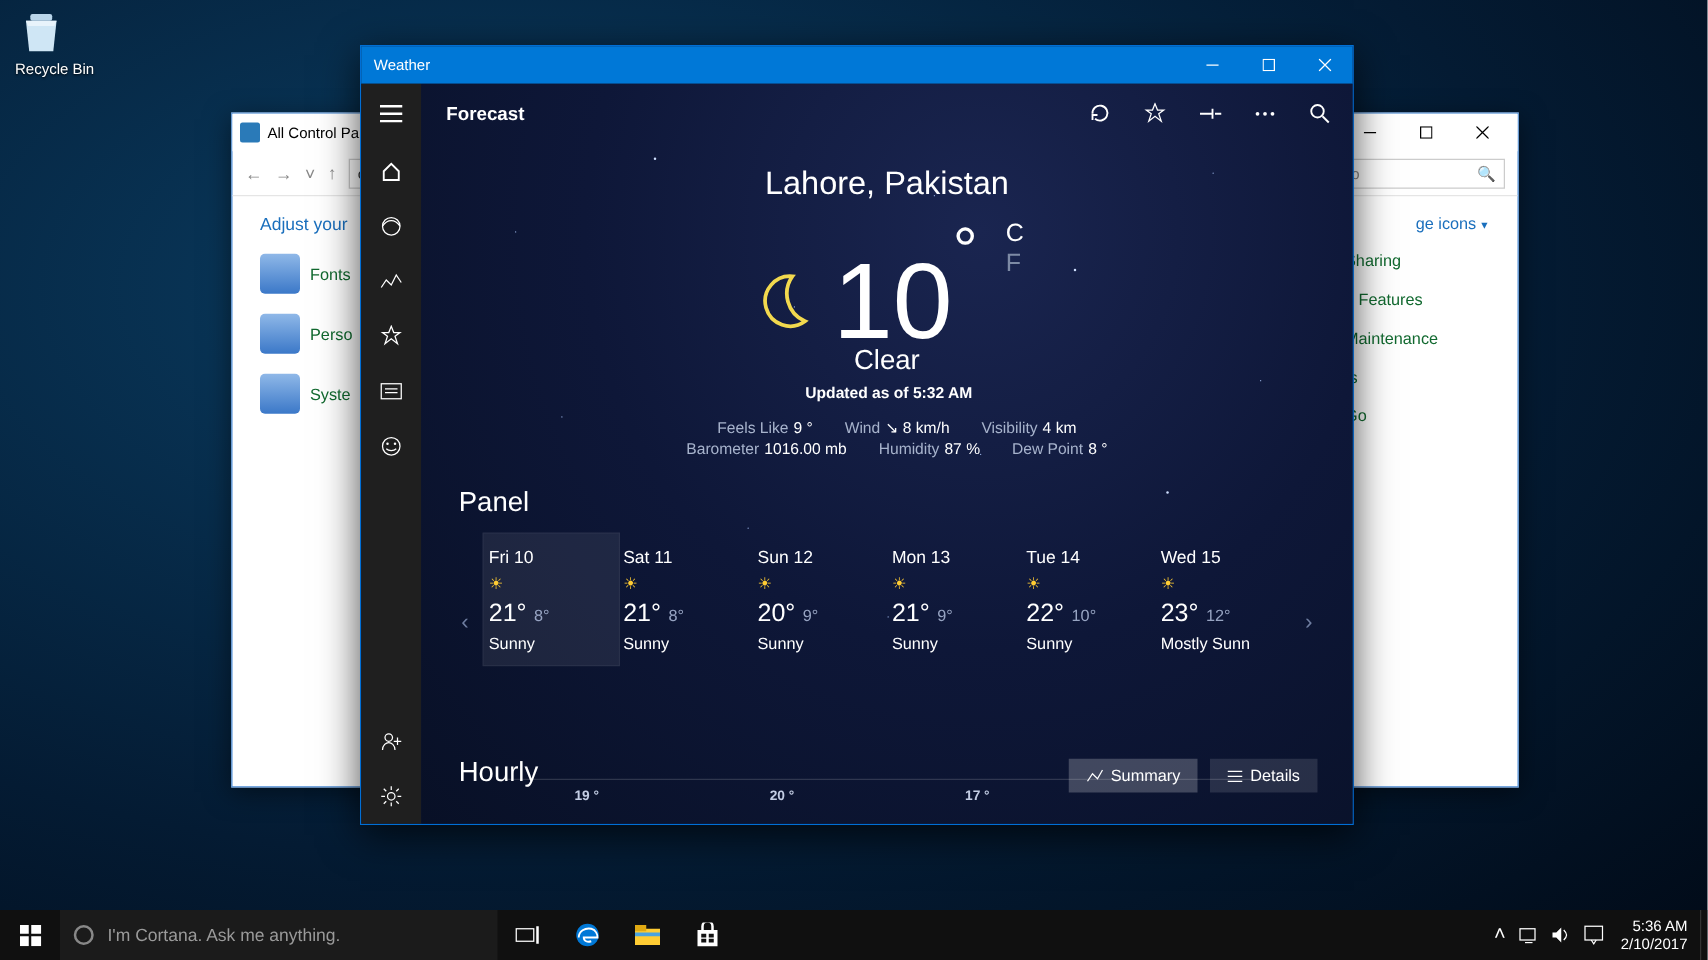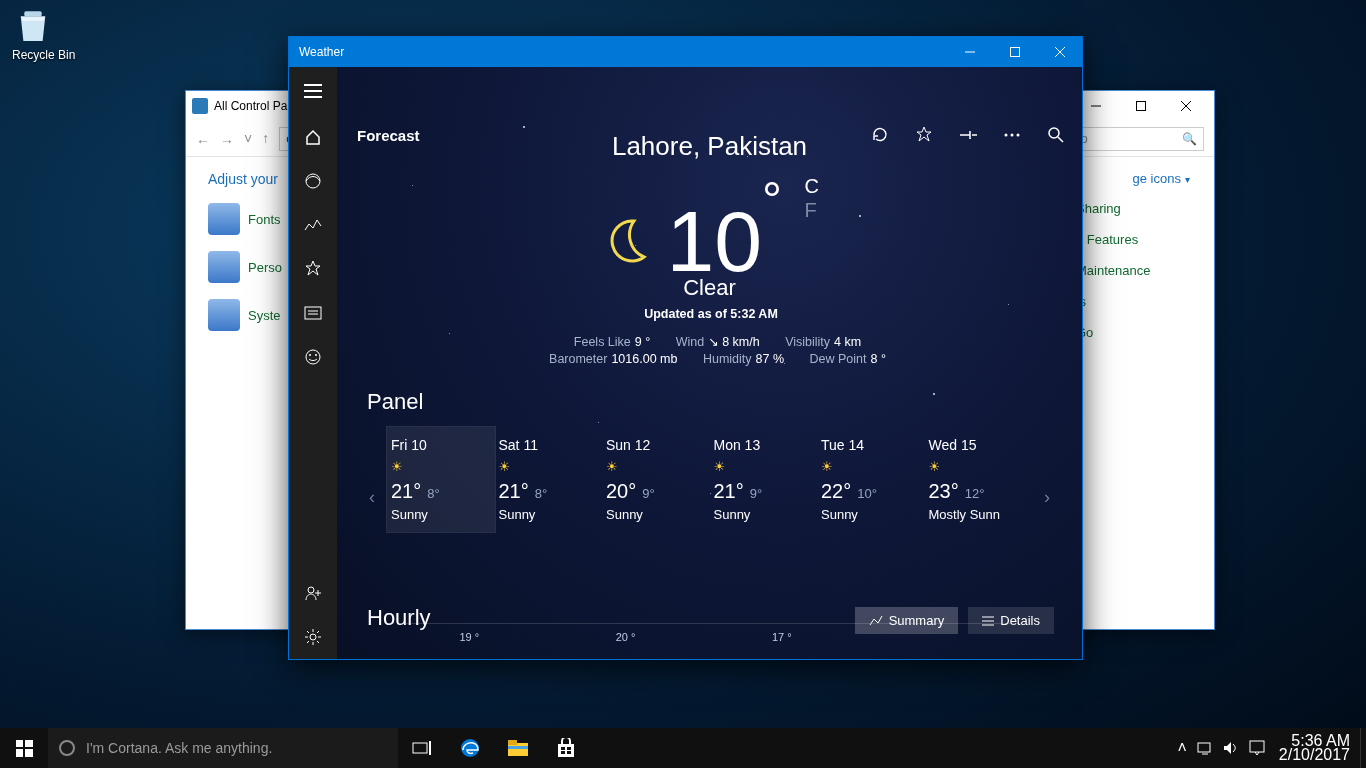--- a/index.html
+++ b/index.html
@@ -37,21 +37,21 @@
 .wx-win { position:absolute; left:288px; top:36px; width:795px; height:624px; background:#0c1430; border:1px solid #006fd6; box-shadow:0 8px 30px rgba(0,0,0,.7); display:flex; flex-direction:column;}
 .wx-titlebar { height:30px; background:#0078d7; display:flex; align-items:center; padding-left:10px; color:#fff; font-size:12px;}
 .wx-titlebar .t-txt{flex:1;}
 .wx-titlebar .t-btn{width:45px;height:30px;display:flex;align-items:center;justify-content:center;}
 .wx-left { width:48px; background:#1f1f1f; display:flex; flex-direction:column;}
 .wx-left .ham { height:48px; display:flex; align-items:center; justify-content:center;}
 .wx-left .nav-ico { height:44px; display:flex; align-items:center; justify-content:center; color:#fff;}
 .wx-left .spacer { flex:1; }
 .wx-body { flex:1; display:flex; }
 .wx-main { flex:1; position:relative; background:radial-gradient(ellipse at 60% 20%,#1a2550 0%,#0e1738 50%,#081026 100%); color:#fff; overflow:hidden;}
-.wx-header-row { position:absolute; left:0; top:0; right:0; height:48px; display:flex; align-items:center; padding:0 4px;margin-top:44px;}
+.wx-header-row { position:absolute; left:0; top:0; right:0; height:48px; display:flex; align-items:center; padding:0 4px;}
 .wx-header-row .title { font-size:15px; font-weight:600; margin-left:16px;}
 .wx-header-row .sp{flex:1;}
 .wx-header-row .hbtn{width:44px;height:48px;display:flex;align-items:center;justify-content:center;color:#fff;}
 
 .star-field{position:absolute;inset:0;pointer-events:none;}
 .star{position:absolute;width:1px;height:1px;background:#9bb4e6;border-radius:50%;}
 .star.b{width:2px;height:2px;background:#cfe0ff;}
 
 .city { position:absolute; left:0; right:0; top:64px; text-align:center; font-size:26px; font-weight:300;}
 .tempblock { position:absolute; left:0; right:0; top:104px; text-align:center;}
@@ -75,30 +75,30 @@
 .dcard{flex:1;padding:10px 4px; font-size:13px;}
 .dcard.sel{background:rgba(255,255,255,.08);outline:1px solid rgba(255,255,255,.12);}
 .dcard .dow{font-size:14px;margin-bottom:6px;}
 .sun{color:#ffcc33;display:block;margin:2px 0 6px;}
 .dcard .hi{font-size:20px;font-weight:300;display:inline;}
 .dcard .lo{font-size:13px;color:#97a4c2;margin-left:6px;}
 .dcard .cnd{font-size:13px;margin-top:4px;}
 .hourly-btns{position:absolute;right:28px;top:540px;display:flex;gap:10px;}
 .hbt{background:rgba(255,255,255,.12);padding:6px 14px;font-size:13px;display:flex;align-items:center;gap:6px;}
 .hbt.sel{background:rgba(255,255,255,.22);}
-.hline{position:absolute;left:60px;right:60px;bottom:6px;height:30px;border-top:1px solid rgba(255,255,255,.15);}
+.hline{position:absolute;left:60px;right:60px;bottom:6px;height:30px;border-top:1px solid rgba(255,255,255,.15);font-weight:bold;}
 .htick{position:absolute;bottom:10px;font-size:11px;color:#c3cde4;}
 
 
 .taskbar{position:absolute;left:0;right:0;bottom:0;height:40px;background:#101010;display:flex;align-items:center;color:#fff;}
 .tb-btn{width:48px;height:40px;display:flex;align-items:center;justify-content:center;}
 .tb-search{flex:0 0 350px;height:40px;background:#1b1b1b;display:flex;align-items:center;padding:0 10px;color:#9a9a9a;font-size:14px;gap:10px;}
 .tb-sp{flex:1;}
 .tb-tray{display:flex;align-items:center;gap:10px;padding:0 4px;}
-.tb-clock{font-size:16px;text-align:right;line-height:14px;padding:0 10px;}
+.tb-clock{font-size:12px;text-align:right;line-height:14px;padding:0 10px;}
 .tb-show-desktop{width:6px;height:40px;border-left:1px solid #333;}
 
 svg{display:block;}
 </style>
 </head>
 <body>
 
 <div class="desk-icon">
   <svg viewBox="0 0 48 48">
       <path fill="#cfe6f5" d="M10 12h28l-3 28H13z"></path>

